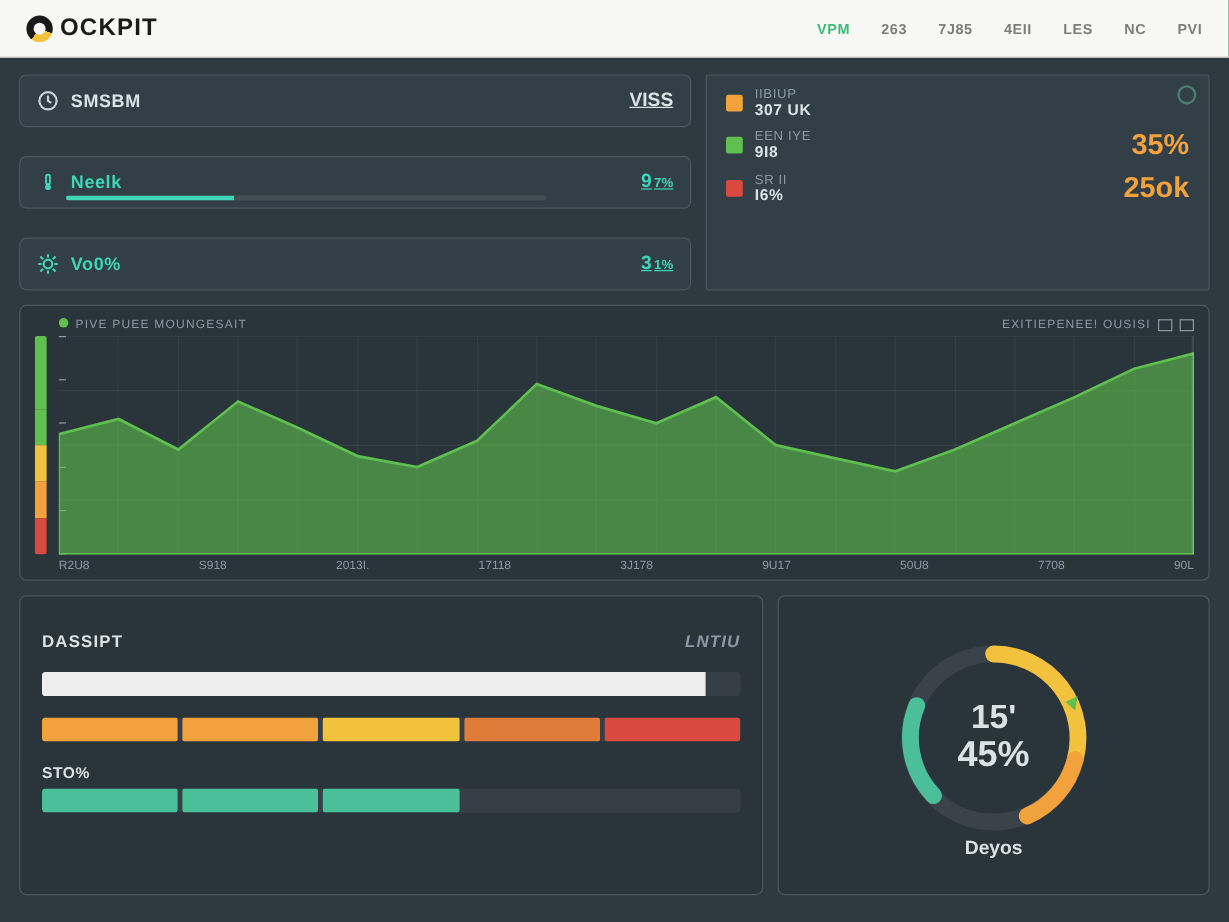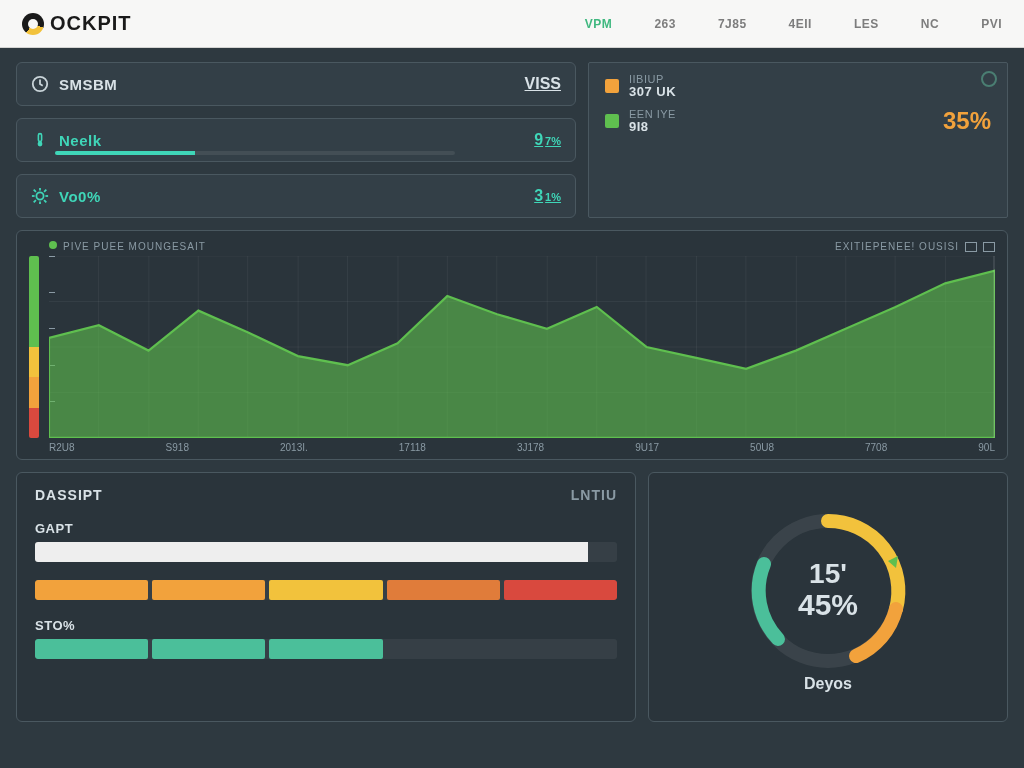--- a/index.html
+++ b/index.html
@@ -18,29 +18,29 @@
   }
   *{box-sizing:border-box;margin:0;padding:0;font-family:"Segoe UI",Arial,sans-serif;}
   body{background:var(--bg);width:1024px;height:768px;overflow:hidden;}
 
   
   .topbar{height:48px;background:#f7f7f6;display:flex;align-items:center;padding:0 22px;border-bottom:1px solid #d4d4d2;}
   .logo{display:flex;align-items:center;gap:6px;font-weight:800;letter-spacing:1px;font-size:20px;color:#1a1a1a;}
   .logo-mark{width:22px;height:22px;border-radius:50%;background:conic-gradient(from 110deg,#f2c23c 0 30%,#1a1a1a 30% 100%);position:relative;}
   .logo-mark::after{content:"";position:absolute;inset:6px;border-radius:50%;background:#f7f7f6;}
   .topnav{margin-left:auto;display:flex;gap:26px;}
-  .topnav span{font-size:12px;font-weight:700;color:#7d7d7d;letter-spacing:.5px;cursor:pointer;margin-left:16px;}
+  .topnav span{font-size:12px;font-weight:700;color:#7d7d7d;letter-spacing:.5px;cursor:pointer;}
   .topnav span.active{color:#3fb87f;}
 
   
   .canvas{padding:14px 16px;display:flex;flex-direction:column;gap:12px;}
   .row{display:flex;gap:12px;}
 
   
-  .metrics-col{flex:1;display:flex;flex-direction:column;gap:12px;}
+  .metrics-col{flex:1;display:flex;flex-direction:column;gap:24px;}
   .metric{height:44px;background:var(--panel);border:1px solid var(--border);border-radius:6px;display:flex;align-items:center;padding:0 14px;gap:10px;}
   .metric .ico{width:18px;height:18px;color:var(--teal);display:flex;align-items:center;justify-content:center;}
   .metric .label{color:var(--teal);font-weight:700;font-size:15px;letter-spacing:.5px;}
   .metric .label.white{color:var(--text);}
   .metric .spacer{flex:1;}
   .metric .val{color:var(--teal);font-weight:700;font-size:16px;display:flex;align-items:baseline;gap:2px;text-decoration:underline;}
   .metric .val .unit{font-size:11px;}
   .metric .val.white{color:var(--text);}
 
   .metric.with-bar{position:relative;}
@@ -71,23 +71,23 @@
   .y-gauge i{flex:1;}
   .plot{flex:1;position:relative;}
   .plot svg{position:absolute;inset:0;width:100%;height:100%;}
   .grid line{stroke:rgba(255,255,255,.05);}
   .xaxis{display:flex;justify-content:space-between;font-size:10px;color:var(--muted);padding:4px 0 0 20px;}
   .y-right{position:absolute;right:0;top:0;bottom:0;width:2px;background:rgba(255,255,255,.1);}
   .tick-marks{position:absolute;left:0;top:0;bottom:0;display:flex;flex-direction:column;justify-content:space-between;}
   .tick-marks i{width:6px;height:1px;background:var(--muted);display:block;}
 
   
-  .bottom-left{flex:1;background:var(--panel-dark);border:1px solid var(--border);border-radius:6px;padding:14px 18px;height:250px;}
+  .bottom-left{flex:1;background:var(--panel-dark);border:1px solid var(--border);border-radius:6px;padding:29px 18px;height:250px;}
   .bl-head{display:flex;font-size:14px;font-weight:800;letter-spacing:1px;color:var(--text);}
-  .bl-head .r{margin-left:auto;color:var(--muted);}
+  .bl-head .r{margin-left:auto;color:var(--muted);font-style:italic;}
   .bar-group{margin-top:18px;}
   .bar-label{font-size:13px;font-weight:700;letter-spacing:.5px;color:var(--text);margin-bottom:6px;}
   .bar-track{height:20px;background:rgba(255,255,255,.06);border-radius:3px;overflow:hidden;display:flex;gap:4px;}
   .bar-track.single i{height:100%;display:block;}
   .seg{height:100%;flex:1;border-radius:2px;}
 
   .bottom-right{width:360px;background:var(--panel-dark);border:1px solid var(--border);border-radius:6px;height:250px;display:flex;flex-direction:column;align-items:center;justify-content:center;position:relative;}
   .gauge-wrap{position:relative;width:180px;height:180px;}
   .gauge-center{position:absolute;inset:0;display:flex;flex-direction:column;align-items:center;justify-content:center;text-align:right;}
   .gauge-center .n1{font-size:28px;font-weight:700;color:var(--text);line-height:1;}
@@ -183,20 +183,28 @@
         </span>
         <span class="pct"></span>
       </div>
       <div class="status-row">
         <span class="swatch sw-green"></span>
         <span class="lbl">
           <span>EEN IYE</span>
           <b>9I8</b>
         </span>
         <span class="pct">35%</span>
+      </div>
+      <div class="status-row">
+        <span class="swatch sw-red"></span>
+        <span class="lbl">
+          <span>SR II</span>
+          <b>I6%</b>
+        </span>
+        <span class="pct">25ok</span>
       </div>
     </div>
   </div>
 
   <div class="chart-card">
     <div class="chart-header">
       <span class="dot"></span>
       <span style="margin-left:6px">PIVE PUEE MOUNGESAIT</span>
       <span class="right">
         <span>EXITIEPENEE! OUSISI</span>
@@ -267,21 +275,20 @@
   </div>
 
   <div class="row">
     <div class="bottom-left">
       <div class="bl-head">
         <span>DASSIPT</span>
         <span class="r">LNTIU</span>
       </div>
 
       <div class="bar-group">
-        <div class="bar-label">GAPT</div>
         <div class="bar-track single">
             <i style="width:95%;background:#eeeeee"></i>
           </div>
       </div>
 
       <div class="bar-group">
         <div class="bar-track">
           <span class="seg" style="background:#f2a23c"></span>
           <span class="seg" style="background:#f2a23c"></span>
           <span class="seg" style="background:#f2c23c"></span>

